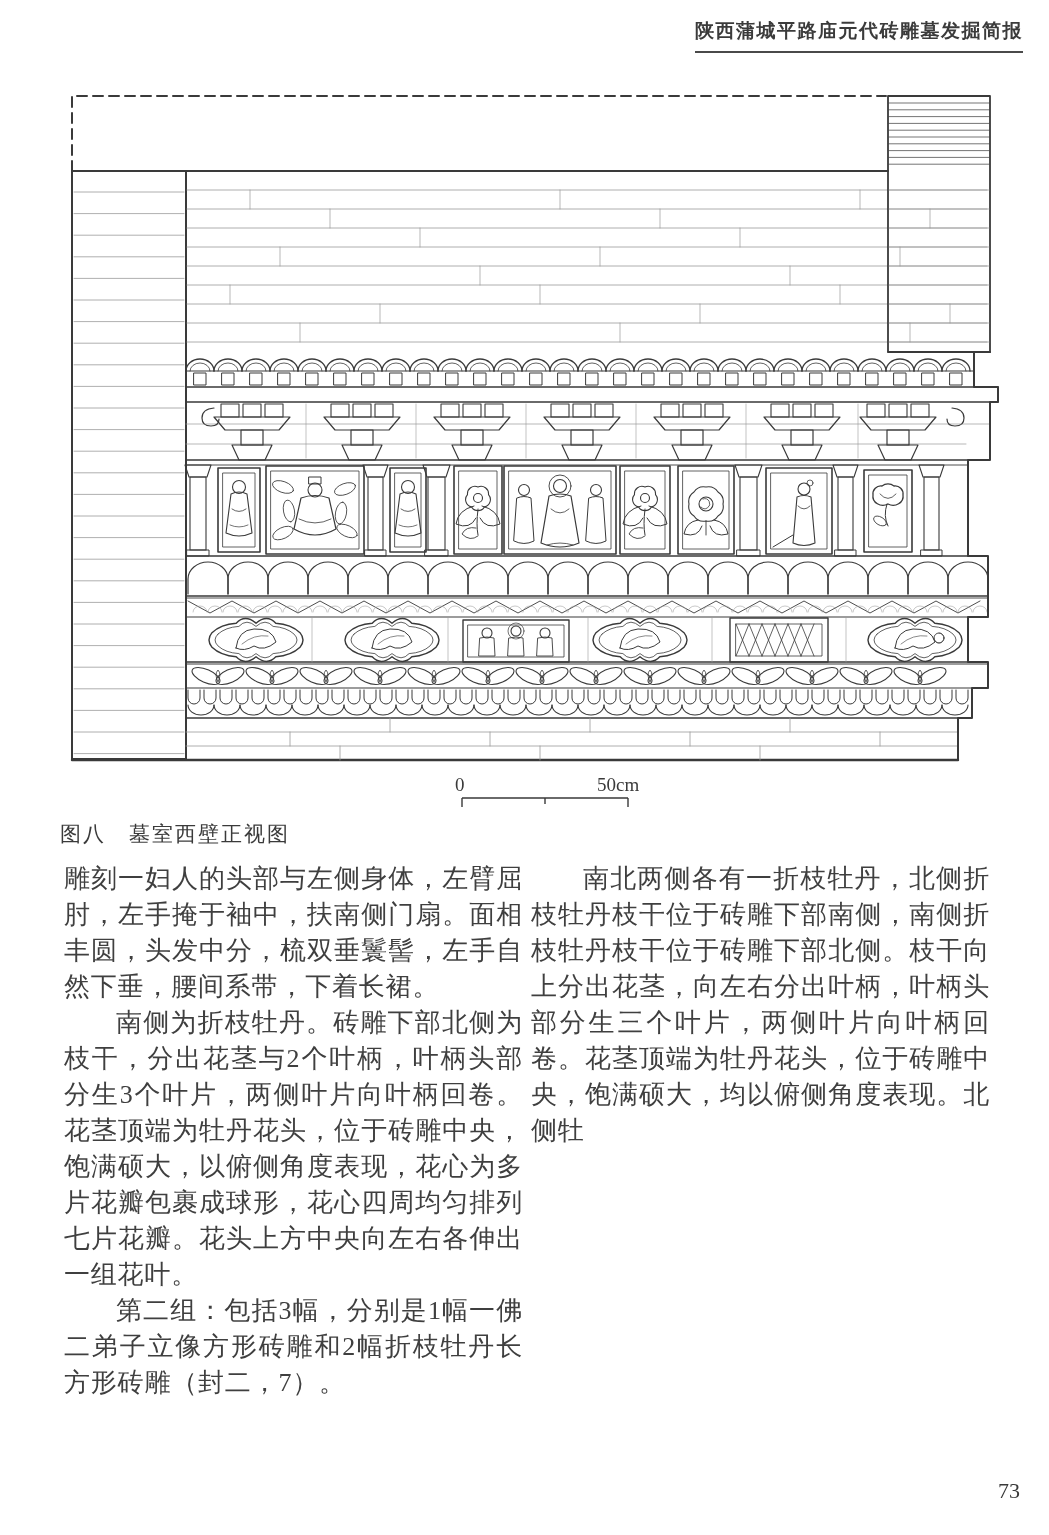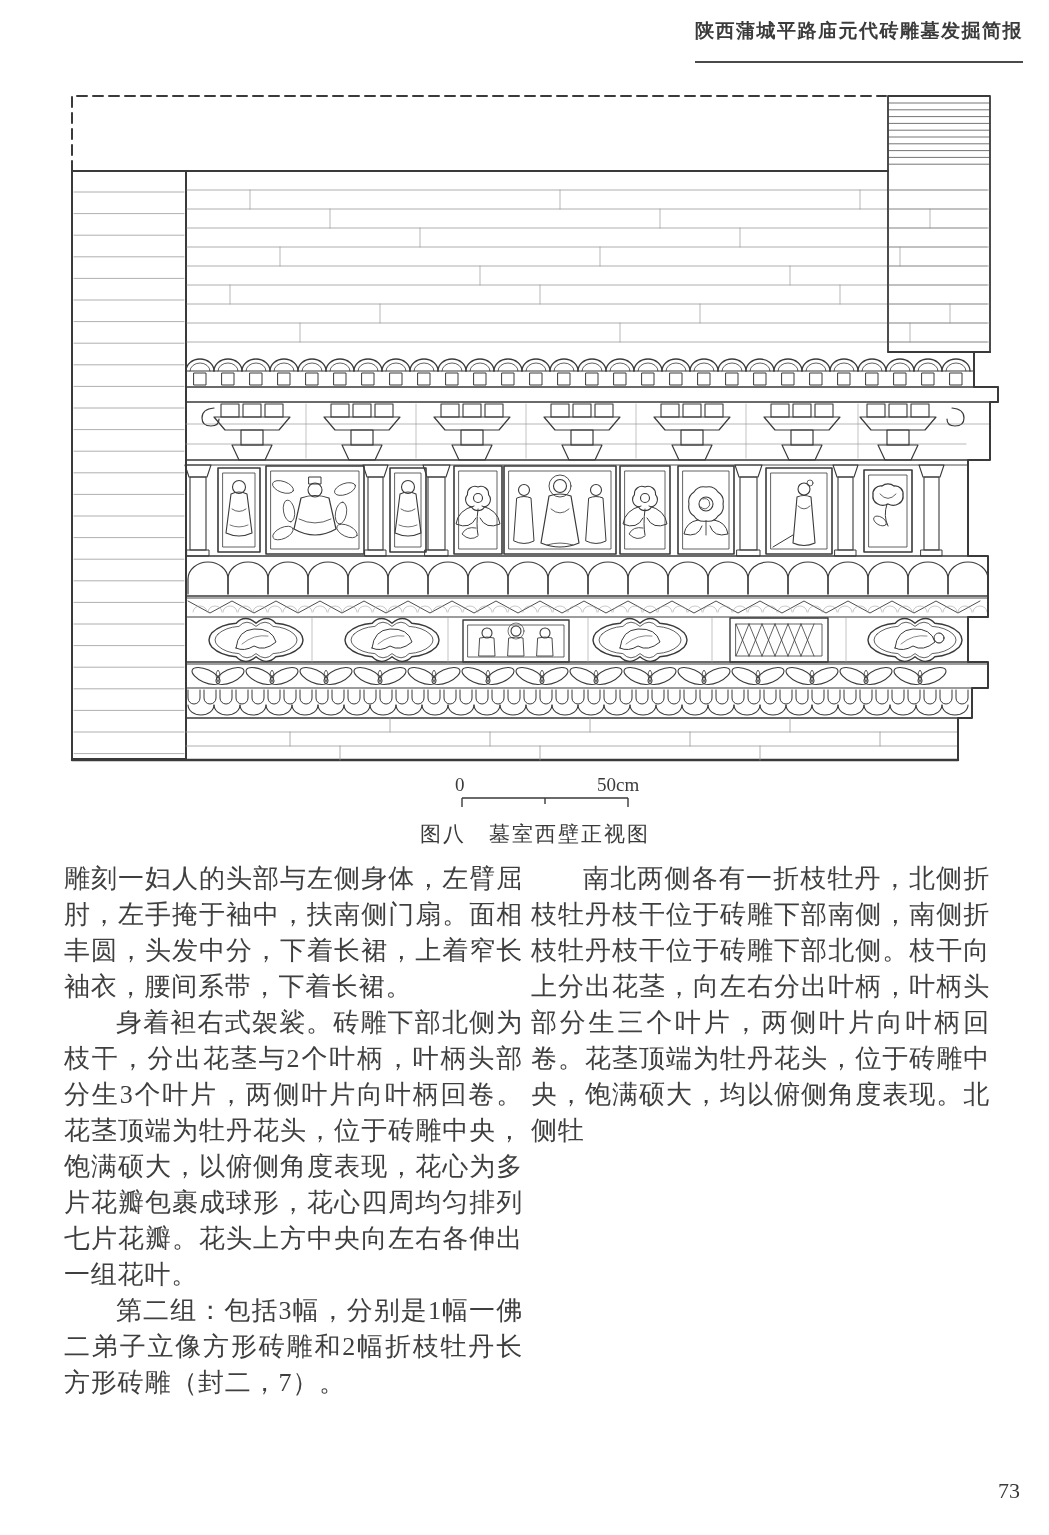--- a/index.html
+++ b/index.html
@@ -9,26 +9,26 @@
     font-family:"Liberation Serif","DejaVu Serif",serif;
     color:#3f3f3f;
   }
   .header{
     position:absolute;top:18px;right:26px;text-align:right;
   }
   .header-title{
     display:inline-block;
     font-family:"Liberation Sans","DejaVu Sans",sans-serif;
     font-weight:bold;font-size:19px;letter-spacing:1.5px;color:#3b3b3b;
-    border-bottom:2px solid #4a4a4a;padding-bottom:17px;
+    border-bottom:2px solid #4a4a4a;padding-bottom:7px;
   }
   .figure-wrap{position:absolute;left:60px;top:85px;width:950px;height:725px;}
   .figure-wrap svg{display:block;width:950px;height:725px;}
   .fig-caption{
-    position:absolute;left:60px;top:820px;width:950px;text-align:center;
+    position:absolute;left:60px;top:820px;width:950px;
     font-size:21px;letter-spacing:2px;color:#3a3a3a;
   }
   .col{
     position:absolute;top:861px;width:459px;
     font-size:26px;line-height:36px;letter-spacing:0.8px;
     text-align:justify;color:#3f3f3f;
   }
   #col-left{left:64px;}
   #col-right{left:531px;}
   .para{margin:0;text-indent:2em;}
@@ -697,22 +697,22 @@
       <text x="455" y="791">0</text>
       <text x="597" y="791">50cm</text>
     </g>
   </svg>
 </div>
 
 <div class="fig-caption">图八　墓室西壁正视图</div>
 
 <div class="col" id="col-left">
 
-<p class="para no-indent">雕刻一妇人的头部与左侧身体，左臂屈肘，左手掩于袖中，扶南侧门扇。面相丰圆，头发中分，下着长裙，上着窄长袖衣，腰间系带，下着长裙。</p>
-    <p class="para">身着袒右式袈裟。砖雕下部北侧为枝干，分出花茎与2个叶柄，叶柄头部分生3个叶片，两侧叶片向叶柄回卷。花茎顶端为牡丹花头，位于砖雕中央，饱满硕大，以俯侧角度表现，花心为多片花瓣包裹成球形，花心四周均匀排列七片花瓣。花头上方中央向左右各伸出一组花叶。</p>
+<p class="para no-indent">雕刻一妇人的头部与左侧身体，左臂屈肘，左手掩于袖中，扶南侧门扇。面相丰圆，头发中分，梳双垂鬟髻，左手自然下垂，腰间系带，下着长裙。</p>
+    <p class="para">南侧为折枝牡丹。砖雕下部北侧为枝干，分出花茎与2个叶柄，叶柄头部分生3个叶片，两侧叶片向叶柄回卷。花茎顶端为牡丹花头，位于砖雕中央，饱满硕大，以俯侧角度表现，花心为多片花瓣包裹成球形，花心四周均匀排列七片花瓣。花头上方中央向左右各伸出一组花叶。</p>
     <p class="para">第二组：包括3幅，分别是1幅一佛二弟子立像方形砖雕和2幅折枝牡丹长方形砖雕（封二，7）。</p>
   </div>
 
 <div class="col" id="col-right">
 
     <p class="para">南北两侧各有一折枝牡丹，北侧折枝牡丹枝干位于砖雕下部南侧，南侧折枝牡丹枝干位于砖雕下部北侧。枝干向上分出花茎，向左右分出叶柄，叶柄头部分生三个叶片，两侧叶片向叶柄回卷。花茎顶端为牡丹花头，位于砖雕中央，饱满硕大，均以俯侧角度表现。北侧牡</p>
   </div>
 
 <div class="page-number">73</div>
 

